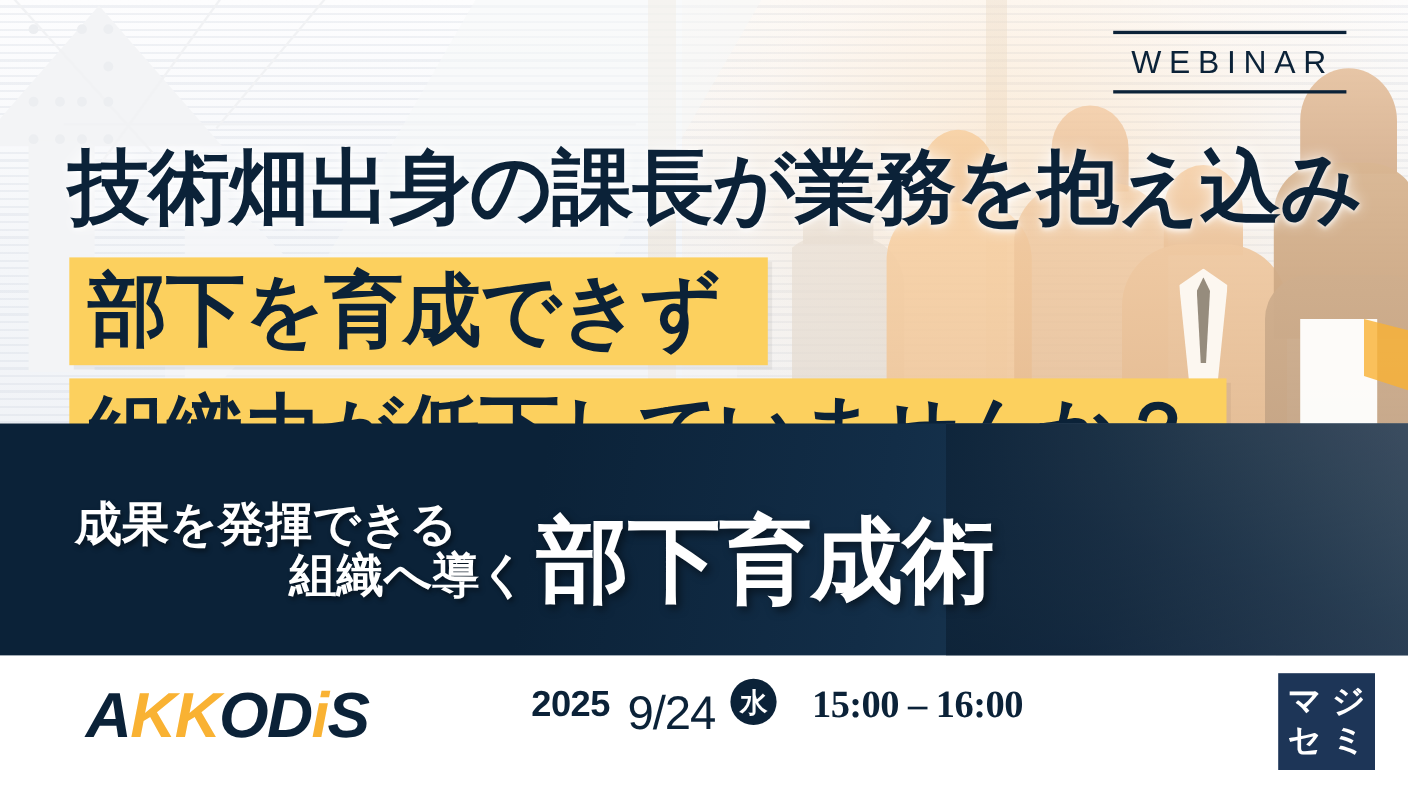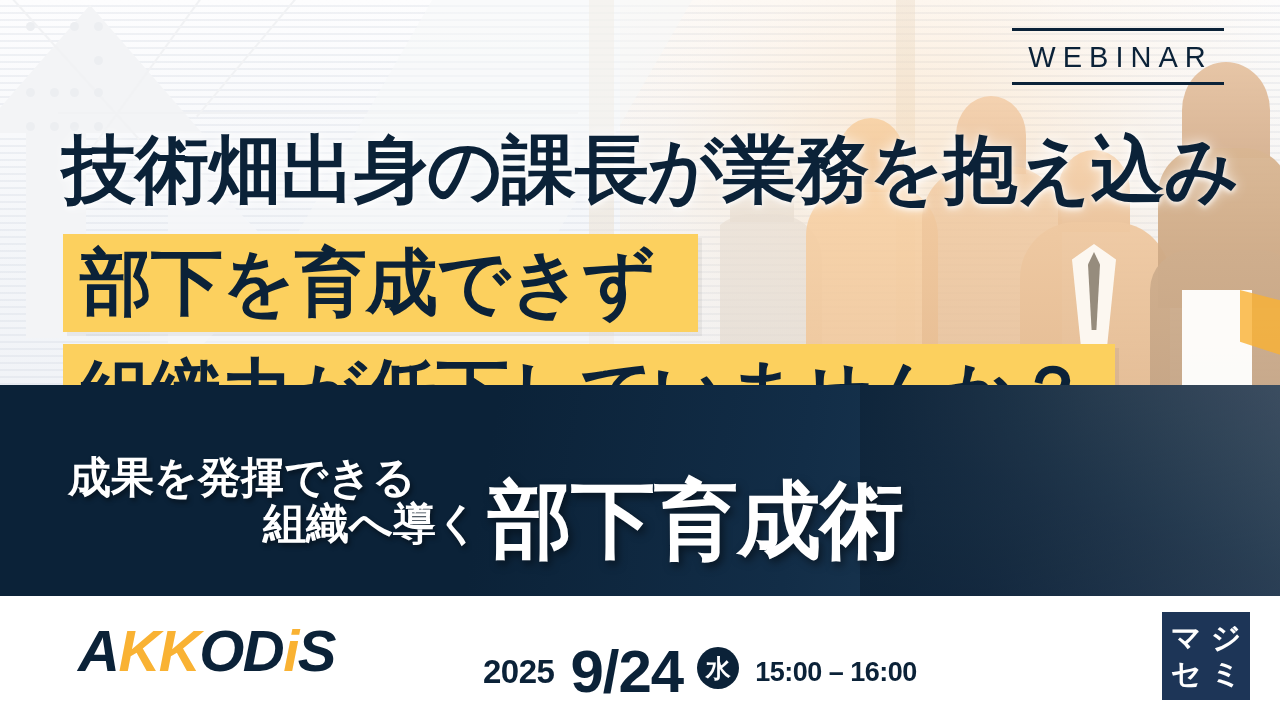--- a/index.html
+++ b/index.html
@@ -134,47 +134,46 @@
     line-height:46px;white-space:nowrap;text-shadow:2px 3px 5px rgba(0,0,0,.45);
   }
   .sub-small2{
     position:absolute;left:263px;top:134px;font-size:43px;font-weight:bold;color:#ffffff;
     line-height:46px;white-space:nowrap;text-shadow:2px 3px 5px rgba(0,0,0,.45);
   }
   .sub-big{
     position:absolute;left:488px;top:100px;font-size:84px;font-weight:bold;color:#ffffff;
     line-height:86px;white-space:nowrap;letter-spacing:-1px;
     text-shadow:3px 4px 8px rgba(0,0,0,.5);
-    margin-top:11px;
   }
 
   
   .footer{
     position:absolute;left:0;top:596px;width:1280px;height:88px;background:#ffffff;
   }
   .logo-akkodis{
     position:absolute;left:78px;top:26px;
     font-size:58px;font-weight:bold;letter-spacing:-1.5px;line-height:58px;
     color:#0b2238;font-style:italic;
   }
   .logo-akkodis .kk{color:#f9b233;font-style:italic;}
   .logo-akkodis .dot{color:#f9b233;}
 
   .datewrap{
-    position:absolute;left:483px;top:48px;display:flex;align-items:center;gap:0;
+    position:absolute;left:483px;top:25px;display:flex;align-items:flex-start;gap:0;
     color:#0b2238;white-space:nowrap;
   }
   .d-year{font-size:33px;font-weight:bold;letter-spacing:-.5px;}
-  .d-md{font-size:60px;font-weight:bold;margin-left:16px;letter-spacing:-1px;line-height:56px;}
+  .d-md{font-size:43px;font-weight:normal;margin-left:16px;letter-spacing:-1px;line-height:56px;}
   .d-dow{
     width:42px;height:42px;border-radius:50%;background:#0b2238;color:#ffffff;
     font-size:25px;font-weight:bold;display:inline-flex;align-items:center;justify-content:center;
     margin-left:14px;position:relative;top:-4px;flex:0 0 auto;
   }
-  .d-time{font-size:27px;font-weight:bold;margin-left:16px;letter-spacing:-.5px;}
+  .d-time{font-size:35px;font-weight:bold;margin-left:32px;letter-spacing:-.5px;font-family:Liberation Serif, serif;}
 
   .majisemi{
     position:absolute;left:1162px;top:612px;width:88px;height:88px;background:#1d3557;
     display:flex;flex-wrap:wrap;align-content:center;justify-content:center;
     padding:4px;box-sizing:border-box;
   }
   .majisemi span{
     width:50%;text-align:center;color:#ffffff;font-size:30px;font-weight:bold;line-height:36px;
   }
 </style>

